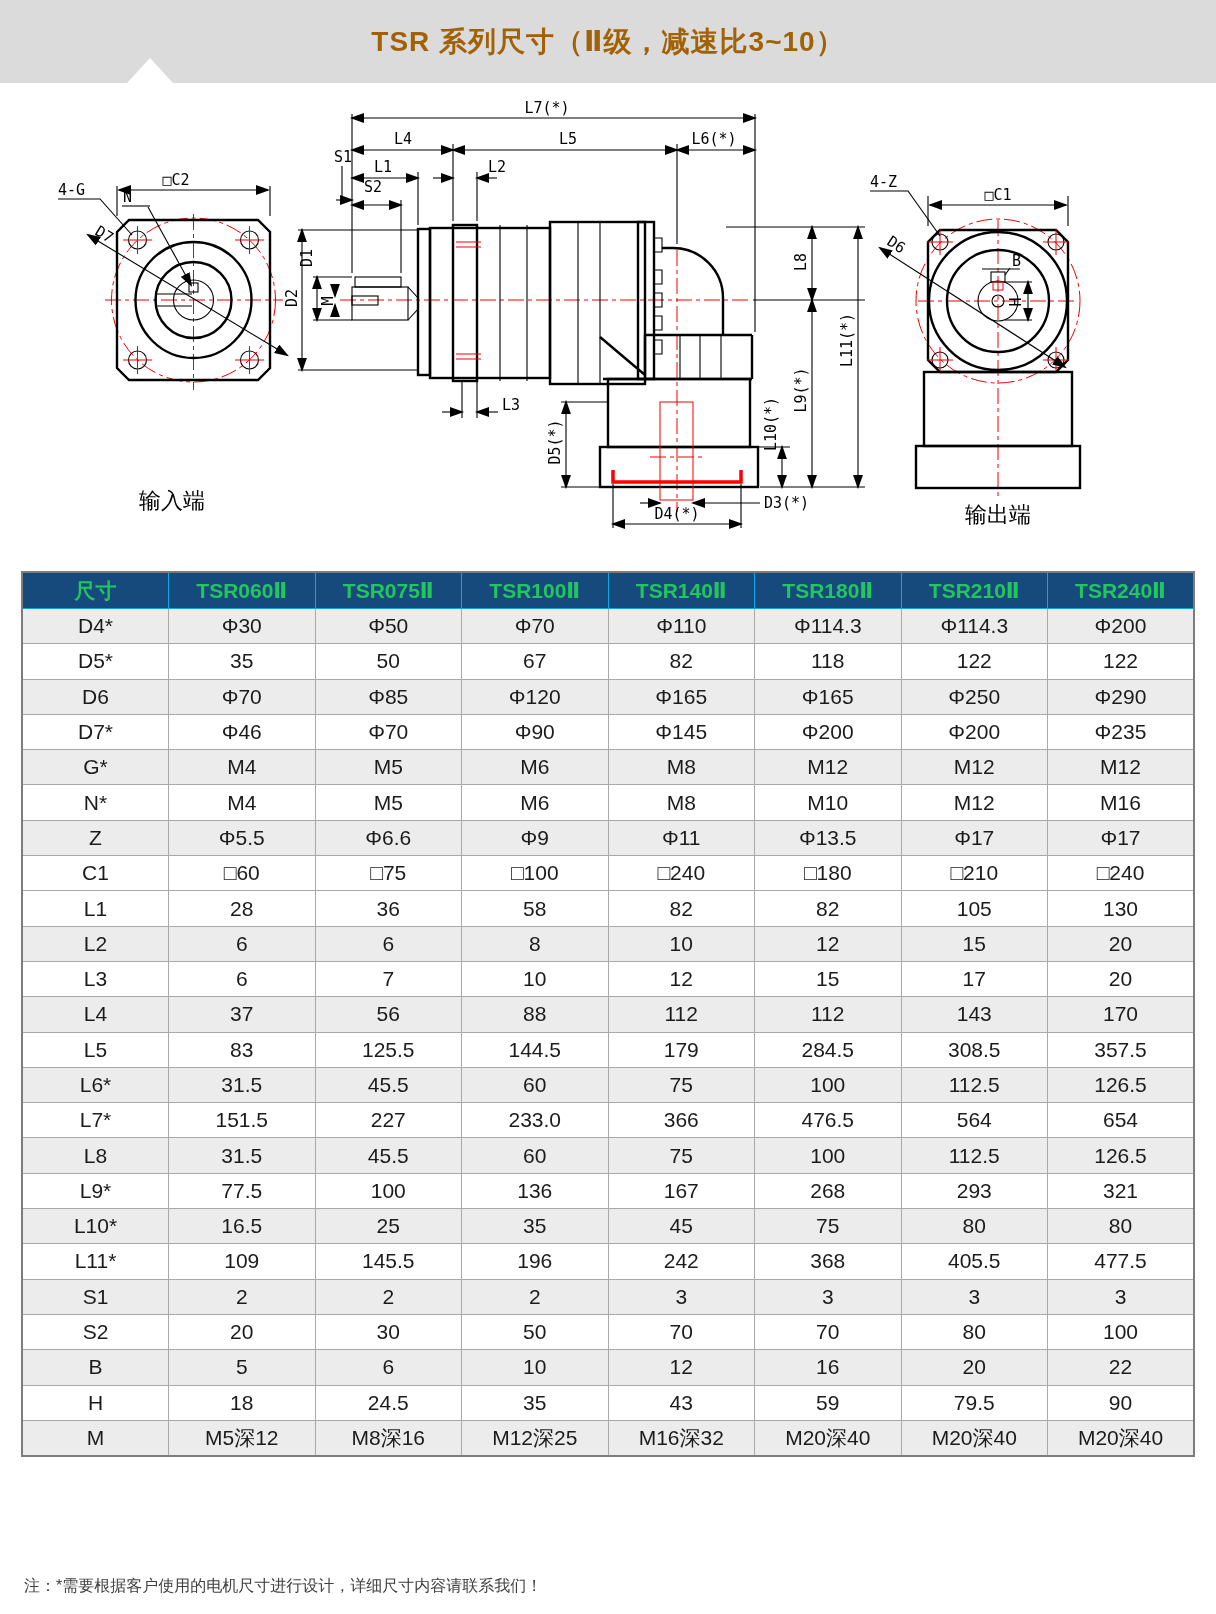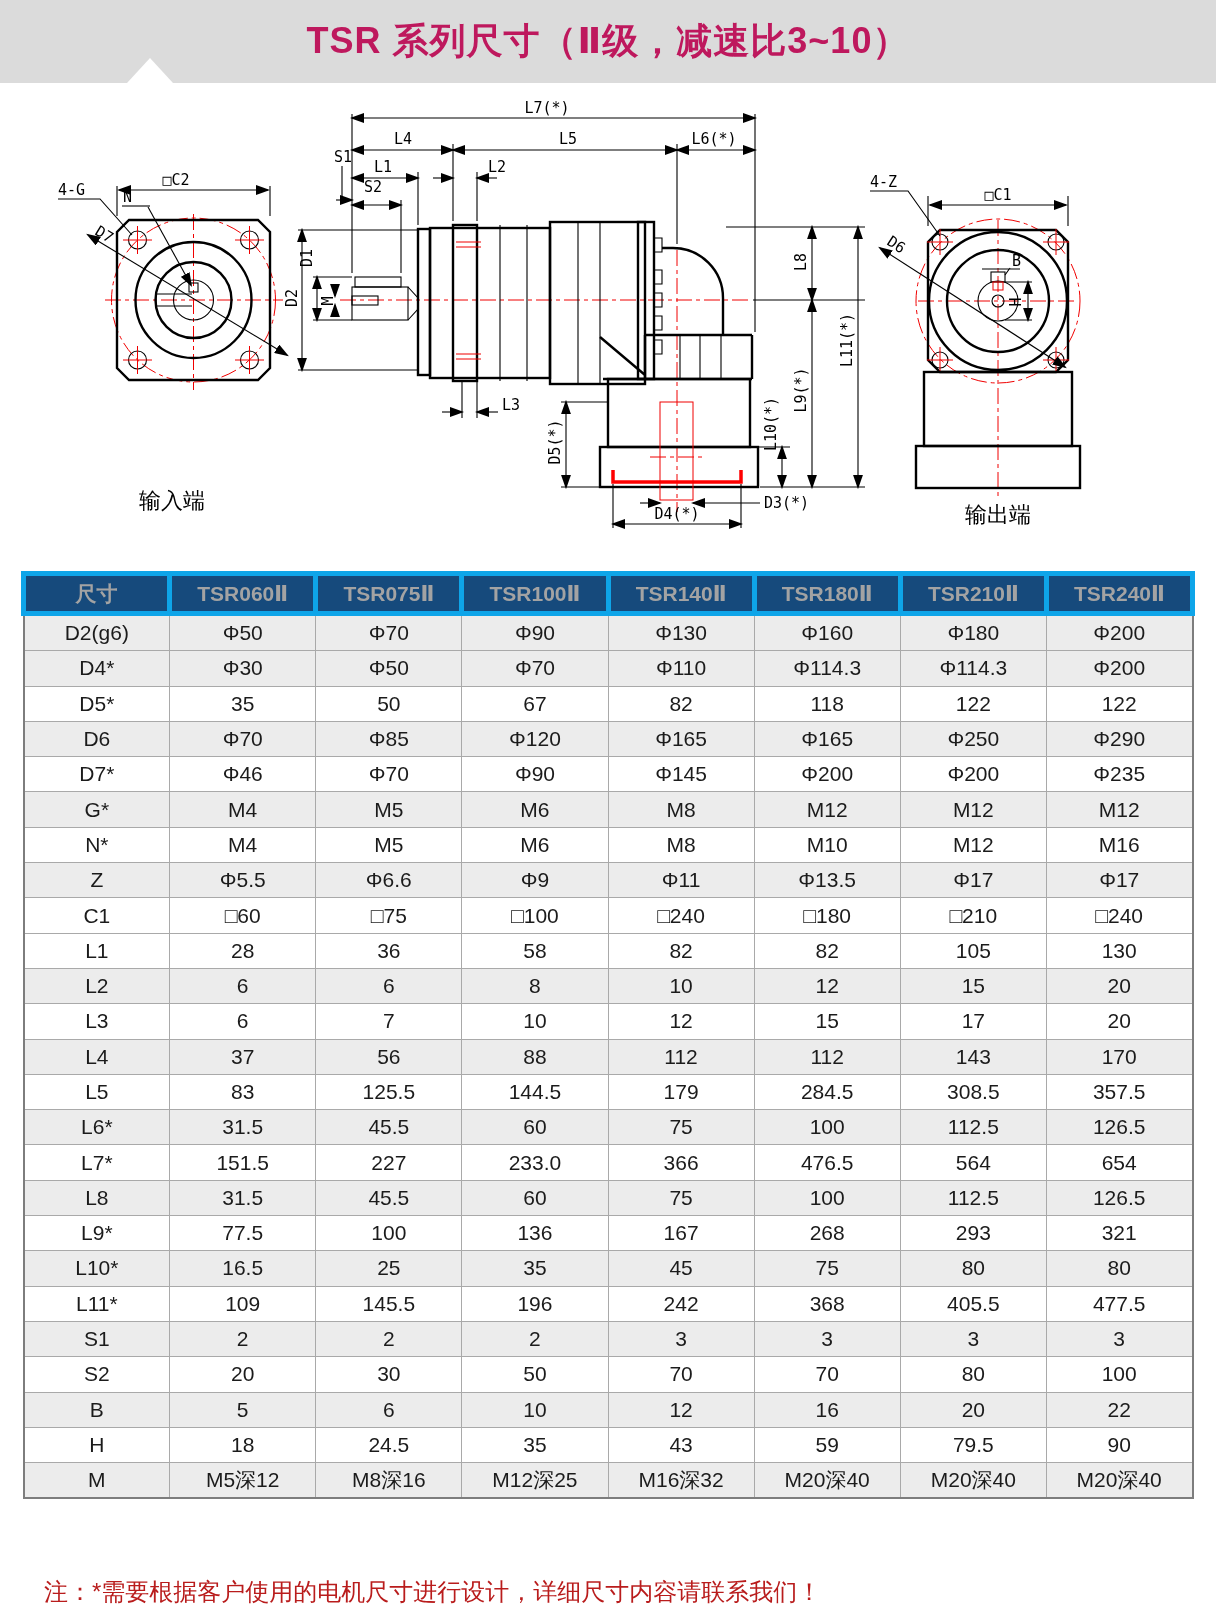--- a/index.html
+++ b/index.html
@@ -1,43 +1,43 @@
 <!DOCTYPE html>
 <html><head>
 <meta charset="utf-8">
 <style>
   html,body{margin:0;padding:0;background:#fff;}
   body{width:1216px;height:1614px;position:relative;overflow:hidden;
        font-family:"Liberation Sans","DejaVu Sans",sans-serif;}
   
   .band{position:absolute;left:0;top:0;width:1216px;height:83px;background:#dbdbdb;
         display:flex;align-items:center;justify-content:center;}
-  .band h1{margin:0;font-size:36px;font-weight:bold;color:#be185d;letter-spacing:1px;}
+  .band h1{margin:0;font-size:28px;font-weight:bold;color:#a16207;letter-spacing:1px;}
   .notch{position:absolute;left:127px;top:58px;width:0;height:0;
          border-left:23px solid transparent;border-right:23px solid transparent;
          border-bottom:25px solid #ffffff;}
   
   svg.drawing{position:absolute;left:20px;top:88px;}
   svg .k{stroke:#000;stroke-width:2.4;fill:none;stroke-linejoin:miter;}
   svg .t{stroke:#000;stroke-width:1.1;fill:none;}
   svg .r{stroke:#f00000;stroke-width:1;fill:none;}
   svg .rc{stroke:#f00000;stroke-width:1;fill:none;stroke-dasharray:16 4 4 4;}
   svg .rt{stroke:#ff0000;stroke-width:3.5;fill:none;}
   svg text{font-family:"DejaVu Sans Mono","Liberation Mono",monospace;font-size:15px;fill:#000;}
   svg text.cap{font-family:"DejaVu Sans","Liberation Sans",sans-serif;font-size:22px;}
   
   table.dims{border-collapse:collapse;table-layout:fixed;position:absolute;left:21px;top:571px;
              width:1174px;font-size:21px;border:2px solid #7d7d7d;}
-  table.dims th{background:#164a7c;color:#a3a3a3;font-weight:bold;height:33px;
-                border:5px solid #0ea5e9;padding:1px;text-align:center;}
+  table.dims th{background:#164a7c;color:#22c55e;font-weight:bold;height:33px;
+                border:1px solid #0ea5e9;padding:1px;text-align:center;}
   table.dims td{height:34.3px;border:1px solid #a9a9a9;padding:0;text-align:center;
                 color:#1b1b1b;background:#ffffff;}
   table.dims tr.alt td{background:#ececec;}
   
-  .note{position:absolute;left:44px;top:1576px;font-size:24px;color:#b91c1c;}
+  .note{position:absolute;left:24px;top:1576px;font-size:16px;color:#404040;}
 </style>
 </head>
 <body>
 
 <div class="band">
   <h1>TSR 系列尺寸（Ⅱ级，减速比3~10）</h1>
   <div class="notch"></div>
 </div>
 
 <svg class="drawing" width="1176" height="472" viewBox="0 0 1176 472">
@@ -220,30 +220,20 @@
         <th>TSR075Ⅱ</th>
         <th>TSR100Ⅱ</th>
         <th>TSR140Ⅱ</th>
         <th>TSR180Ⅱ</th>
         <th>TSR210Ⅱ</th>
         <th>TSR240Ⅱ</th>
       </tr>
   </thead>
   <tbody>
       <tr class="alt">
-        <td>D2(g6)</td>
-        <td>Φ50</td>
-        <td>Φ70</td>
-        <td>Φ90</td>
-        <td>Φ130</td>
-        <td>Φ160</td>
-        <td>Φ180</td>
-        <td>Φ200</td>
-      </tr>
-      <tr class="alt">
         <td>D4*</td>
         <td>Φ30</td>
         <td>Φ50</td>
         <td>Φ70</td>
         <td>Φ110</td>
         <td>Φ114.3</td>
         <td>Φ114.3</td>
         <td>Φ200</td>
       </tr>
       <tr>

